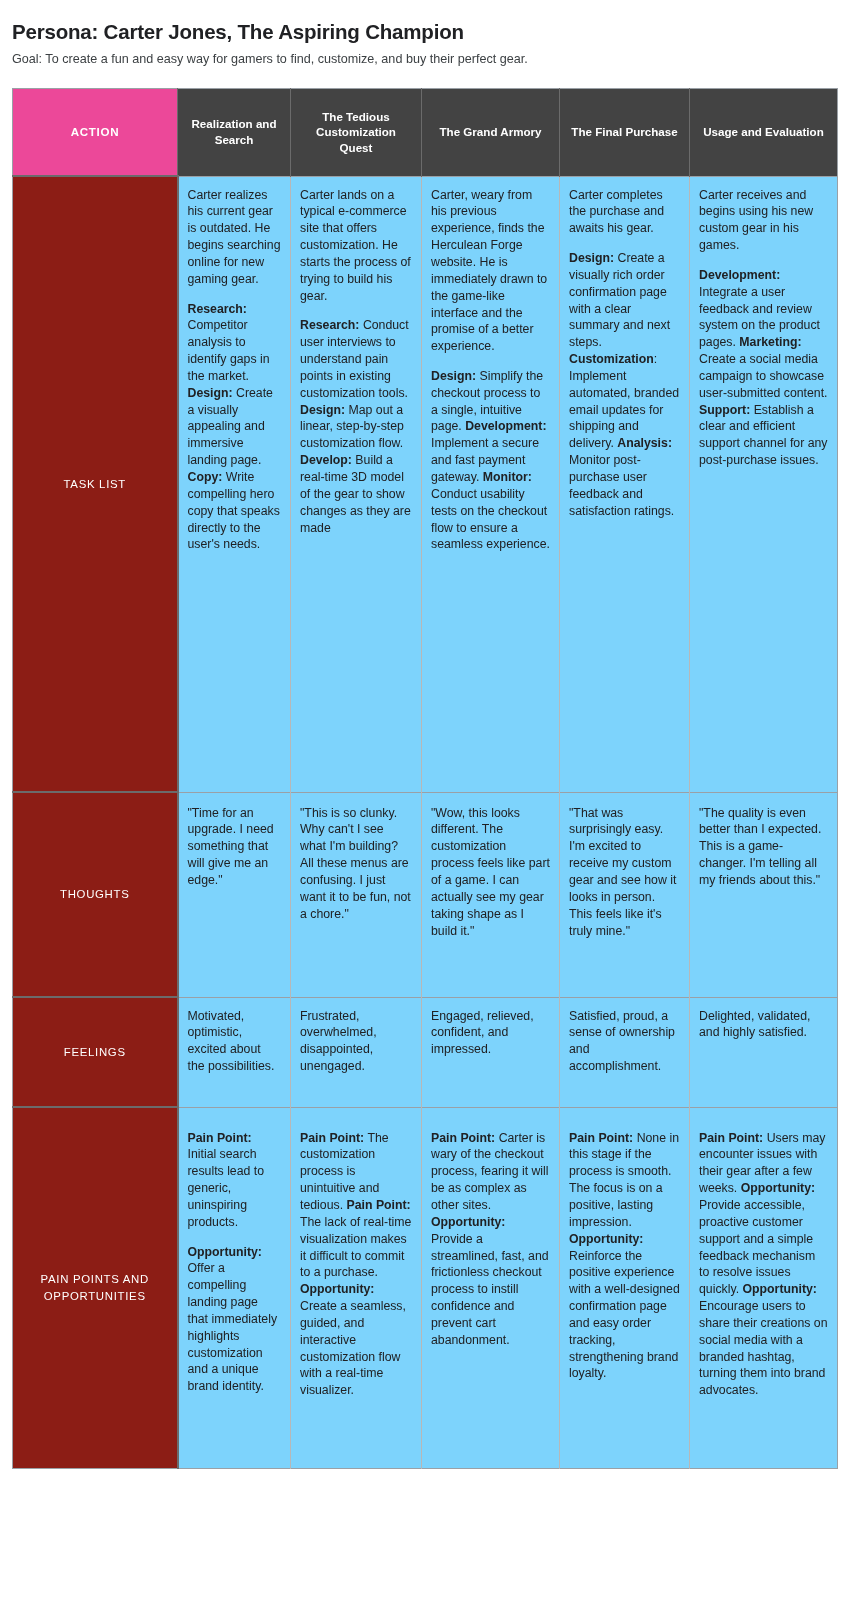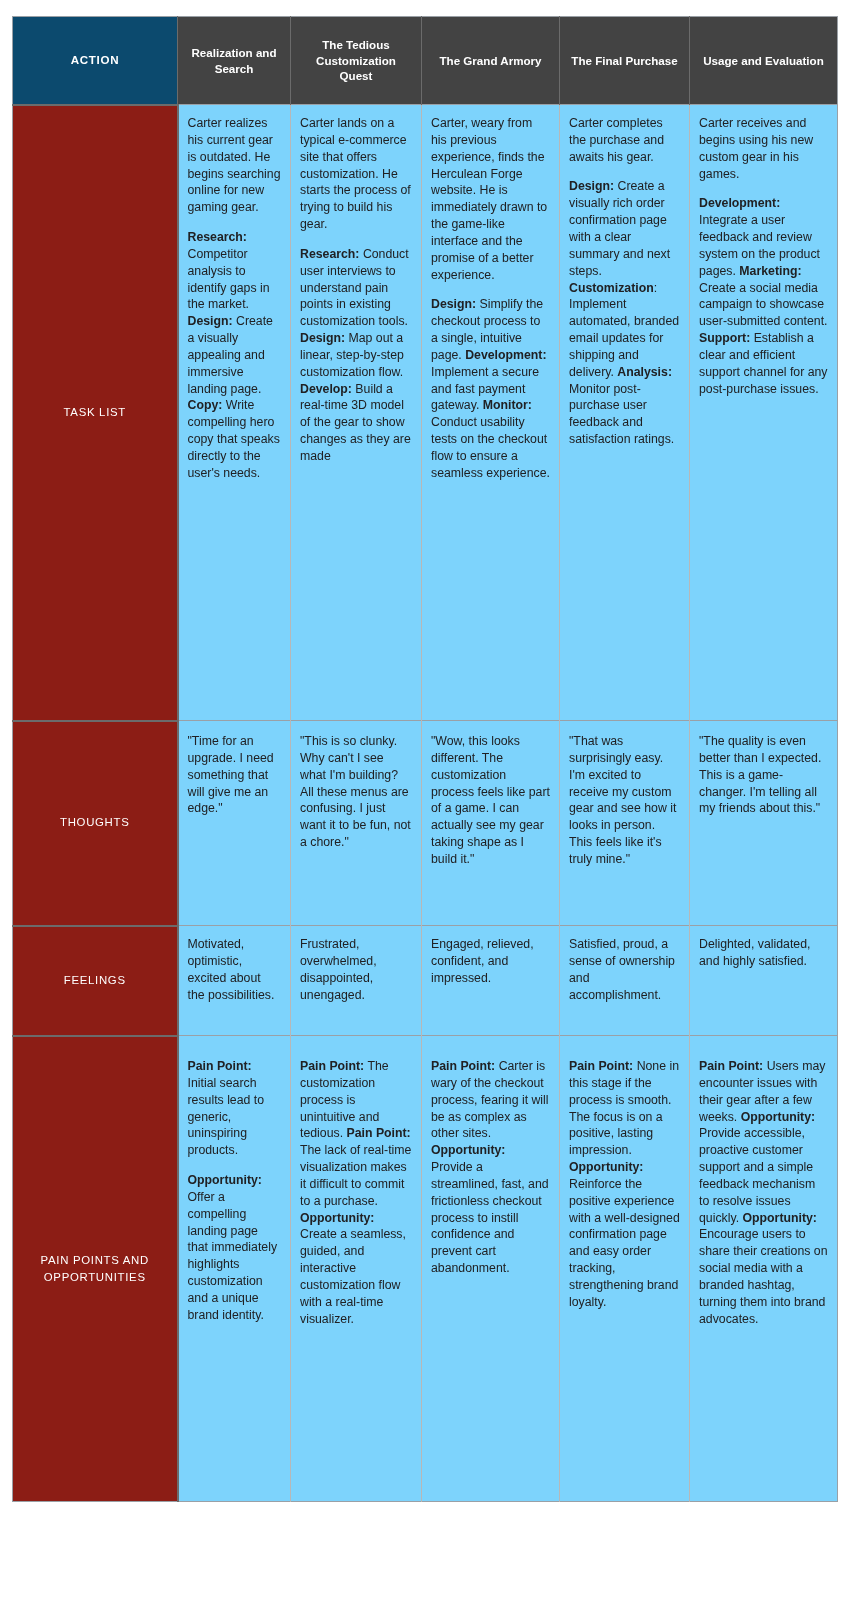--- a/index.html
+++ b/index.html
@@ -57,21 +57,21 @@
     font-size: 11.6px;
     font-weight: bold;
     text-align: center;
     vertical-align: middle;
     padding: 12px 8px;
     border-right: 1px solid #6b6b6b;
     line-height: 1.35;
     height: 88px;
   }
   thead th.action-head {
-    background: #0c4a6e;
+    background: #ec4899;
     letter-spacing: 0.7px;
     border-right: 1px solid #6b6b6b;
   }
   thead th:last-child { border-right: none; }
 
   
   td.rowlabel {
     background: #8c1d15;
     color: #ffffff;
     font-size: 11.4px;
@@ -99,28 +99,30 @@
   td.cell:last-child { border-right: none; }
 
   td.cell p { margin: 0; }
   td.cell p + p { margin-top: 1.05em; }
   td.cell b { font-weight: bold; }
 
   tr.r-task td.cell { height: 616px; }
   tr.r-thoughts td.cell { height: 205px; vertical-align: top; padding-top: 12px; }
   tr.r-thoughts td.rowlabel { vertical-align: middle; text-align: center; }
   tr.r-feelings td.cell { height: 110px; }
-  tr.r-pain td.cell { height: 466px; padding-top: 22px; }
+  tr.r-pain td.cell { height: 361px; padding-top: 22px; }
   tr.r-pain td.rowlabel { vertical-align: middle; }
 </style>
 </head>
 <body>
 
 <div class="page">
 
+  <h1 class="title">Persona: Carter Jones, The Aspiring Champion</h1>
+  <div class="subtitle">Goal: To create a fun and easy way for gamers to find, customize, and buy their perfect gear.</div>
 
   <table class="journey">
     <colgroup>
       <col class="c0">
         <col class="c1">
         <col class="c2">
         <col class="c3">
         <col class="c4">
         <col class="c5">
     </colgroup>

